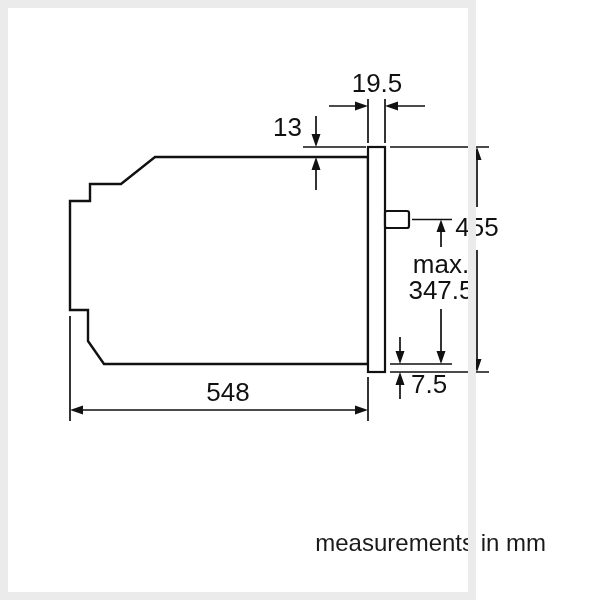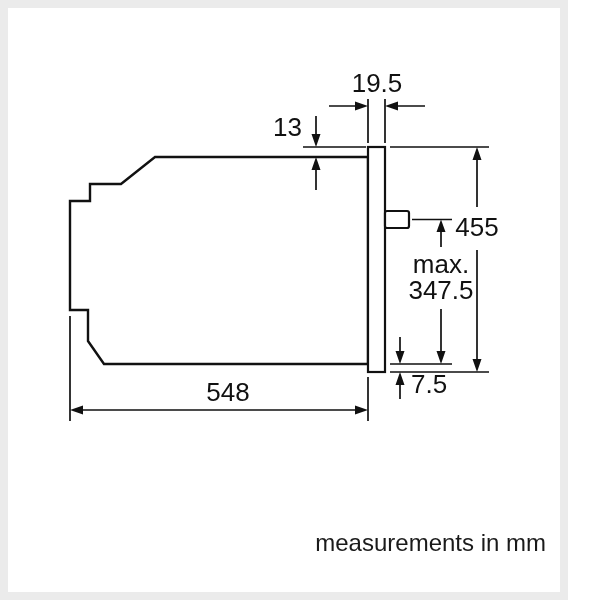--- a/index.html
+++ b/index.html
@@ -6,21 +6,21 @@
     margin: 0;
     padding: 0;
     width: 600px;
     height: 600px;
     background: #ffffff;
     overflow: hidden;
     font-family: "Liberation Sans", "DejaVu Sans", sans-serif;
   }
   .stage {
     position: relative;
-    width: 568px;
+    width: 476px;
     height: 600px;
     background: #ffffff;
   }
   .frame {
     position: absolute;
     inset: 0;
     border: 8px solid #ebebeb;
     pointer-events: none;
     box-sizing: border-box;
   }

